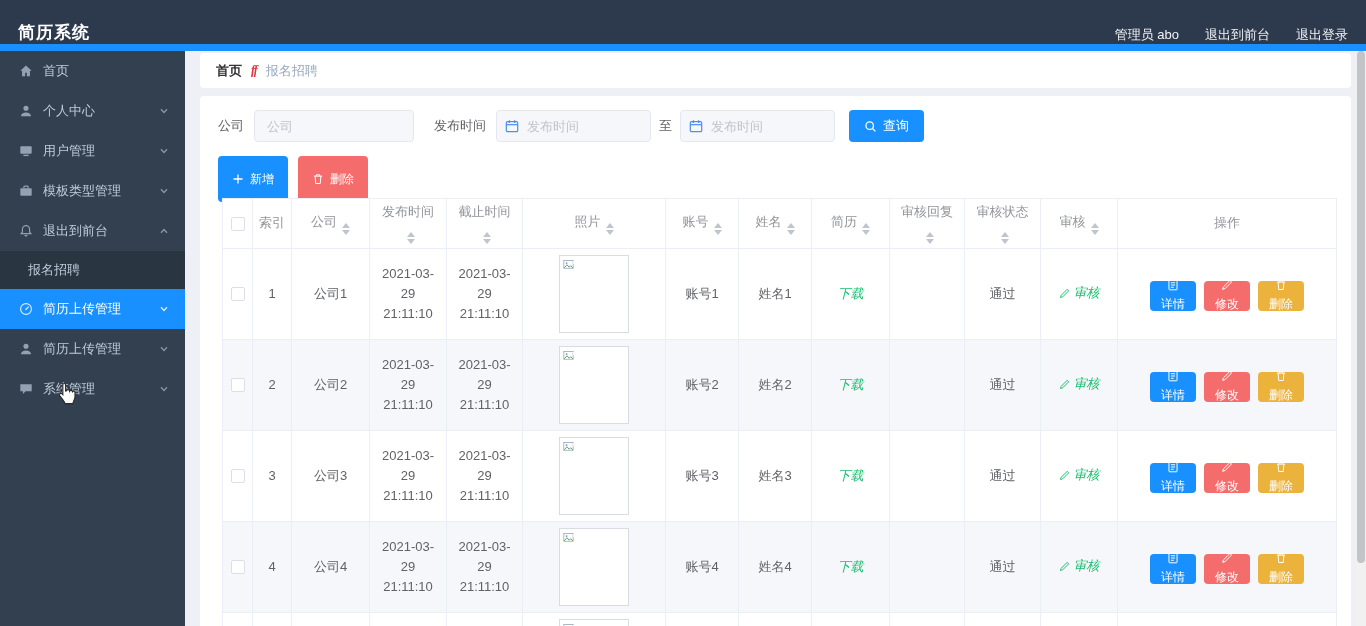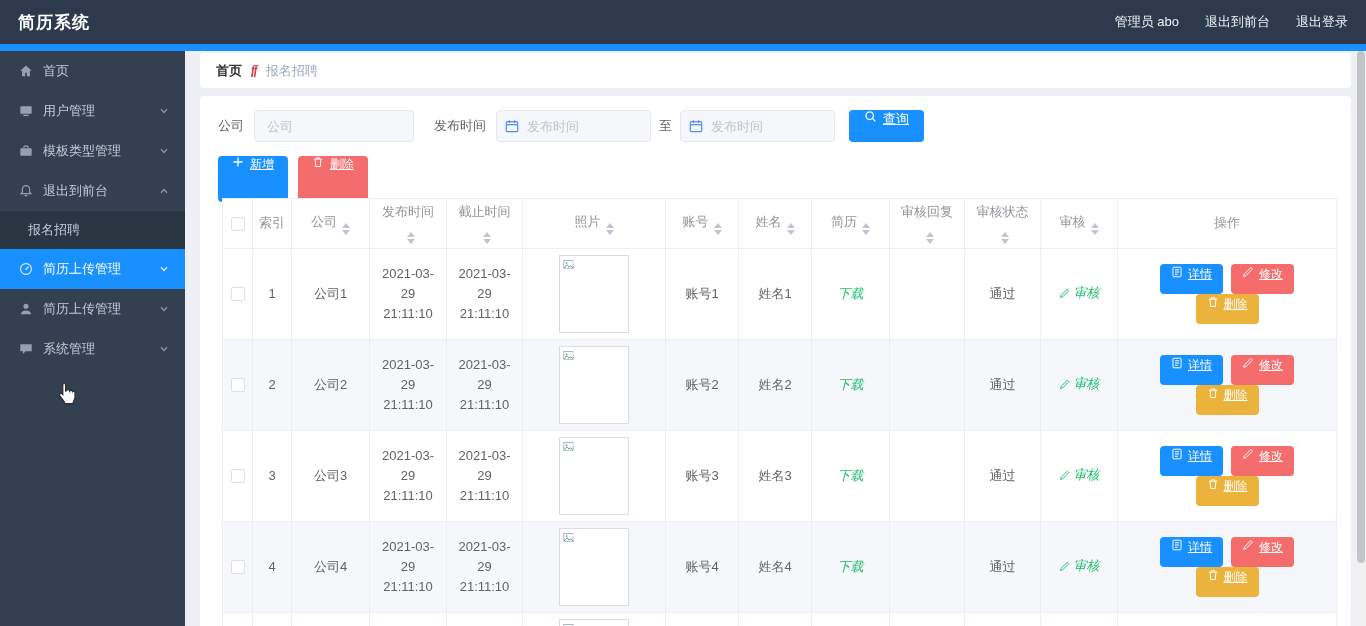--- a/index.html
+++ b/index.html
@@ -6,21 +6,21 @@
     --primary:#1890ff; --danger:#f56c6c; --warning:#ebb23c; --success:#19be6b;
     --navbar-bg:#2d3a4e; --sidebar-bg:#33404f; --sidebar-active:#1890ff;
   }
   *{margin:0;padding:0;box-sizing:border-box;}
   body{
     width:1366px;height:626px;overflow:hidden;position:relative;
     background:#eef0f5;font-family:"Liberation Sans","DejaVu Sans",sans-serif;
   }
   
   .navbar{position:absolute;left:0;top:0;width:1366px;height:44px;background:var(--navbar-bg);
-    display:flex;align-items:center;justify-content:space-between;padding:0 18px;z-index:5;}
+    display:flex;align-items:flex-end;justify-content:space-between;padding:0 18px;z-index:5;}
   .navbar .title{color:#fff;font-weight:bold;font-size:17px;letter-spacing:1px;}
   .nav-links{display:flex;gap:26px;align-items:center;}
   .nav-links span{color:#f0f3f7;font-size:13px;cursor:pointer;}
   .blue-strip{position:absolute;left:0;top:44px;width:1366px;height:7px;background:var(--primary);z-index:5;}
   
   .sidebar{position:absolute;left:0;top:51px;width:185px;height:575px;background:var(--sidebar-bg);z-index:4;}
   .sb-item{height:40px;display:flex;align-items:center;padding:0 16px 0 19px;color:#bfcbd9;font-size:13px;cursor:pointer;}
   .sb-item .icon{width:15px;height:15px;margin-right:9px;display:flex;align-items:center;color:#94a1b3;flex:0 0 15px;}
   .sb-item .icon svg{width:14px;height:14px;}
   .sb-item .chev{margin-left:auto;color:#8997a8;display:flex;}
@@ -40,42 +40,42 @@
   .search-row{position:absolute;left:18px;top:14px;height:32px;display:flex;align-items:center;font-size:13px;color:#606266;}
   .search-row .lbl{margin-right:10px;white-space:nowrap;}
   .text-input,.date-input input{height:32px;border:1px solid #e4e7ed;background:#f6f7fa;border-radius:4px;
     font-size:13px;color:#606266;outline:none;font-family:inherit;}
   .text-input{width:160px;padding:0 12px;margin-right:20px;}
   .text-input::placeholder,.date-input input::placeholder{color:#bfc3cc;}
   .date-input{position:relative;display:inline-flex;}
   .date-input input{width:155px;padding:0 10px 0 30px;}
   .date-input .cal{position:absolute;left:9px;top:9px;color:#4d8ef0;display:flex;}
   .to-lbl{margin:0 8px;color:#606266;}
-  .btn{display:inline-flex;align-items:flex-start;justify-content:center;gap:6px;border:none;border-radius:4px;
-    color:#fff;font-size:13px;height:32px;padding:0 15px;cursor:pointer;font-family:inherit;white-space:nowrap;text-decoration:underline;}
+  .btn{display:inline-flex;align-items:center;justify-content:center;gap:6px;border:none;border-radius:4px;
+    color:#fff;font-size:13px;height:32px;padding:0 15px;cursor:pointer;font-family:inherit;white-space:nowrap;}
   .btn-primary{background:var(--primary);} .btn-danger{background:var(--danger);} .btn-warning{background:var(--warning);}
   .query-btn{margin-left:14px;}
   .toolbar{position:absolute;left:18px;top:60px;display:flex;gap:10px;}
   .toolbar .btn{height:46px;padding:0 14px;font-size:12px;}
   
   .table-wrap{position:absolute;left:22px;top:102px;width:1114px;}
   table{border-collapse:collapse;table-layout:fixed;width:1114px;font-size:13px;color:#606266;}
   th,td{border:1px solid #ebeef5;text-align:center;padding:4px 6px;overflow:hidden;vertical-align:middle;}
   th{height:50px;color:#909399;font-weight:normal;background:#fff;line-height:1.4;}
   td{height:91px;line-height:1.55;}
   tbody tr:nth-child(even){background:#f6f7fb;}
   .caret{display:inline-flex;flex-direction:column;margin-left:5px;vertical-align:-2px;}
   .caret i{width:0;height:0;border-left:4px solid transparent;border-right:4px solid transparent;display:block;}
   .caret .c-up{border-bottom:5px solid #c0c4cc;margin-bottom:2px;}
   .caret .c-down{border-top:5px solid #c0c4cc;}
   .checkbox{display:inline-block;width:14px;height:14px;border:1px solid #dcdfe6;border-radius:2px;background:#fff;vertical-align:middle;cursor:pointer;}
   .link-green{color:var(--success);cursor:pointer;display:inline-flex;align-items:center;gap:4px;font-size:13px;font-style:italic;}
   .photo-box{width:70px;height:78px;border:1px solid #d9dce3;background:#fff;margin:0 auto;position:relative;}
   .photo-box .broken{position:absolute;left:3px;top:3px;display:flex;}
-  .btn-sm{height:30px;padding:2px 11px;font-size:12px;margin:0 4px;gap:5px;}
+  .btn-sm{height:30px;padding:2px 11px;font-size:12px;margin:0 4px;gap:5px;flex-direction:column;}
   
   .scrollbar{position:absolute;right:0;top:51px;width:10px;height:575px;background:#f1f1f1;z-index:6;}
   .scrollbar .thumb{position:absolute;left:1px;top:0;width:8px;height:512px;background:#c2c4c8;border-radius:4px;cursor:pointer;}
   
   .cursor{position:absolute;left:56px;top:381px;z-index:20;pointer-events:none;}
 </style>
 </head>
 <body>
 
 <header class="navbar">
@@ -89,20 +89,34 @@
 <div class="blue-strip"></div>
 
 <aside class="sidebar">
     <div class="sb-item">
       <span class="icon">
         <svg viewBox="0 0 16 16">
           <path d="M8 1.6L1.5 7.6h2v6.4H7v-4h2v4h3.5V7.6h2z" fill="currentColor"></path>
         </svg>
       </span>
       <span class="sb-label">首页</span>
+    </div>
+    <div class="sb-item">
+      <span class="icon">
+        <svg viewBox="0 0 16 16">
+          <circle cx="8" cy="4.8" r="2.9" fill="currentColor"></circle>
+          <path d="M2.2 14c0-3 2.6-4.4 5.8-4.4s5.8 1.4 5.8 4.4z" fill="currentColor"></path>
+        </svg>
+      </span>
+      <span class="sb-label">个人中心</span>
+      <span class="chev">
+        <svg width="10" height="10" viewBox="0 0 10 10">
+          <path d="M2 3.3l3 3.2 3-3.2" fill="none" stroke="currentColor" stroke-width="1.3"></path>
+        </svg>
+      </span>
     </div>
     <div class="sb-item">
       <span class="icon">
         <svg viewBox="0 0 16 16">
           <rect x="1.5" y="2.5" width="13" height="8.6" rx="1" fill="currentColor"></rect>
           <rect x="5" y="12.2" width="6" height="1.6" fill="currentColor"></rect>
         </svg>
       </span>
       <span class="sb-label">用户管理</span>
       <span class="chev">

